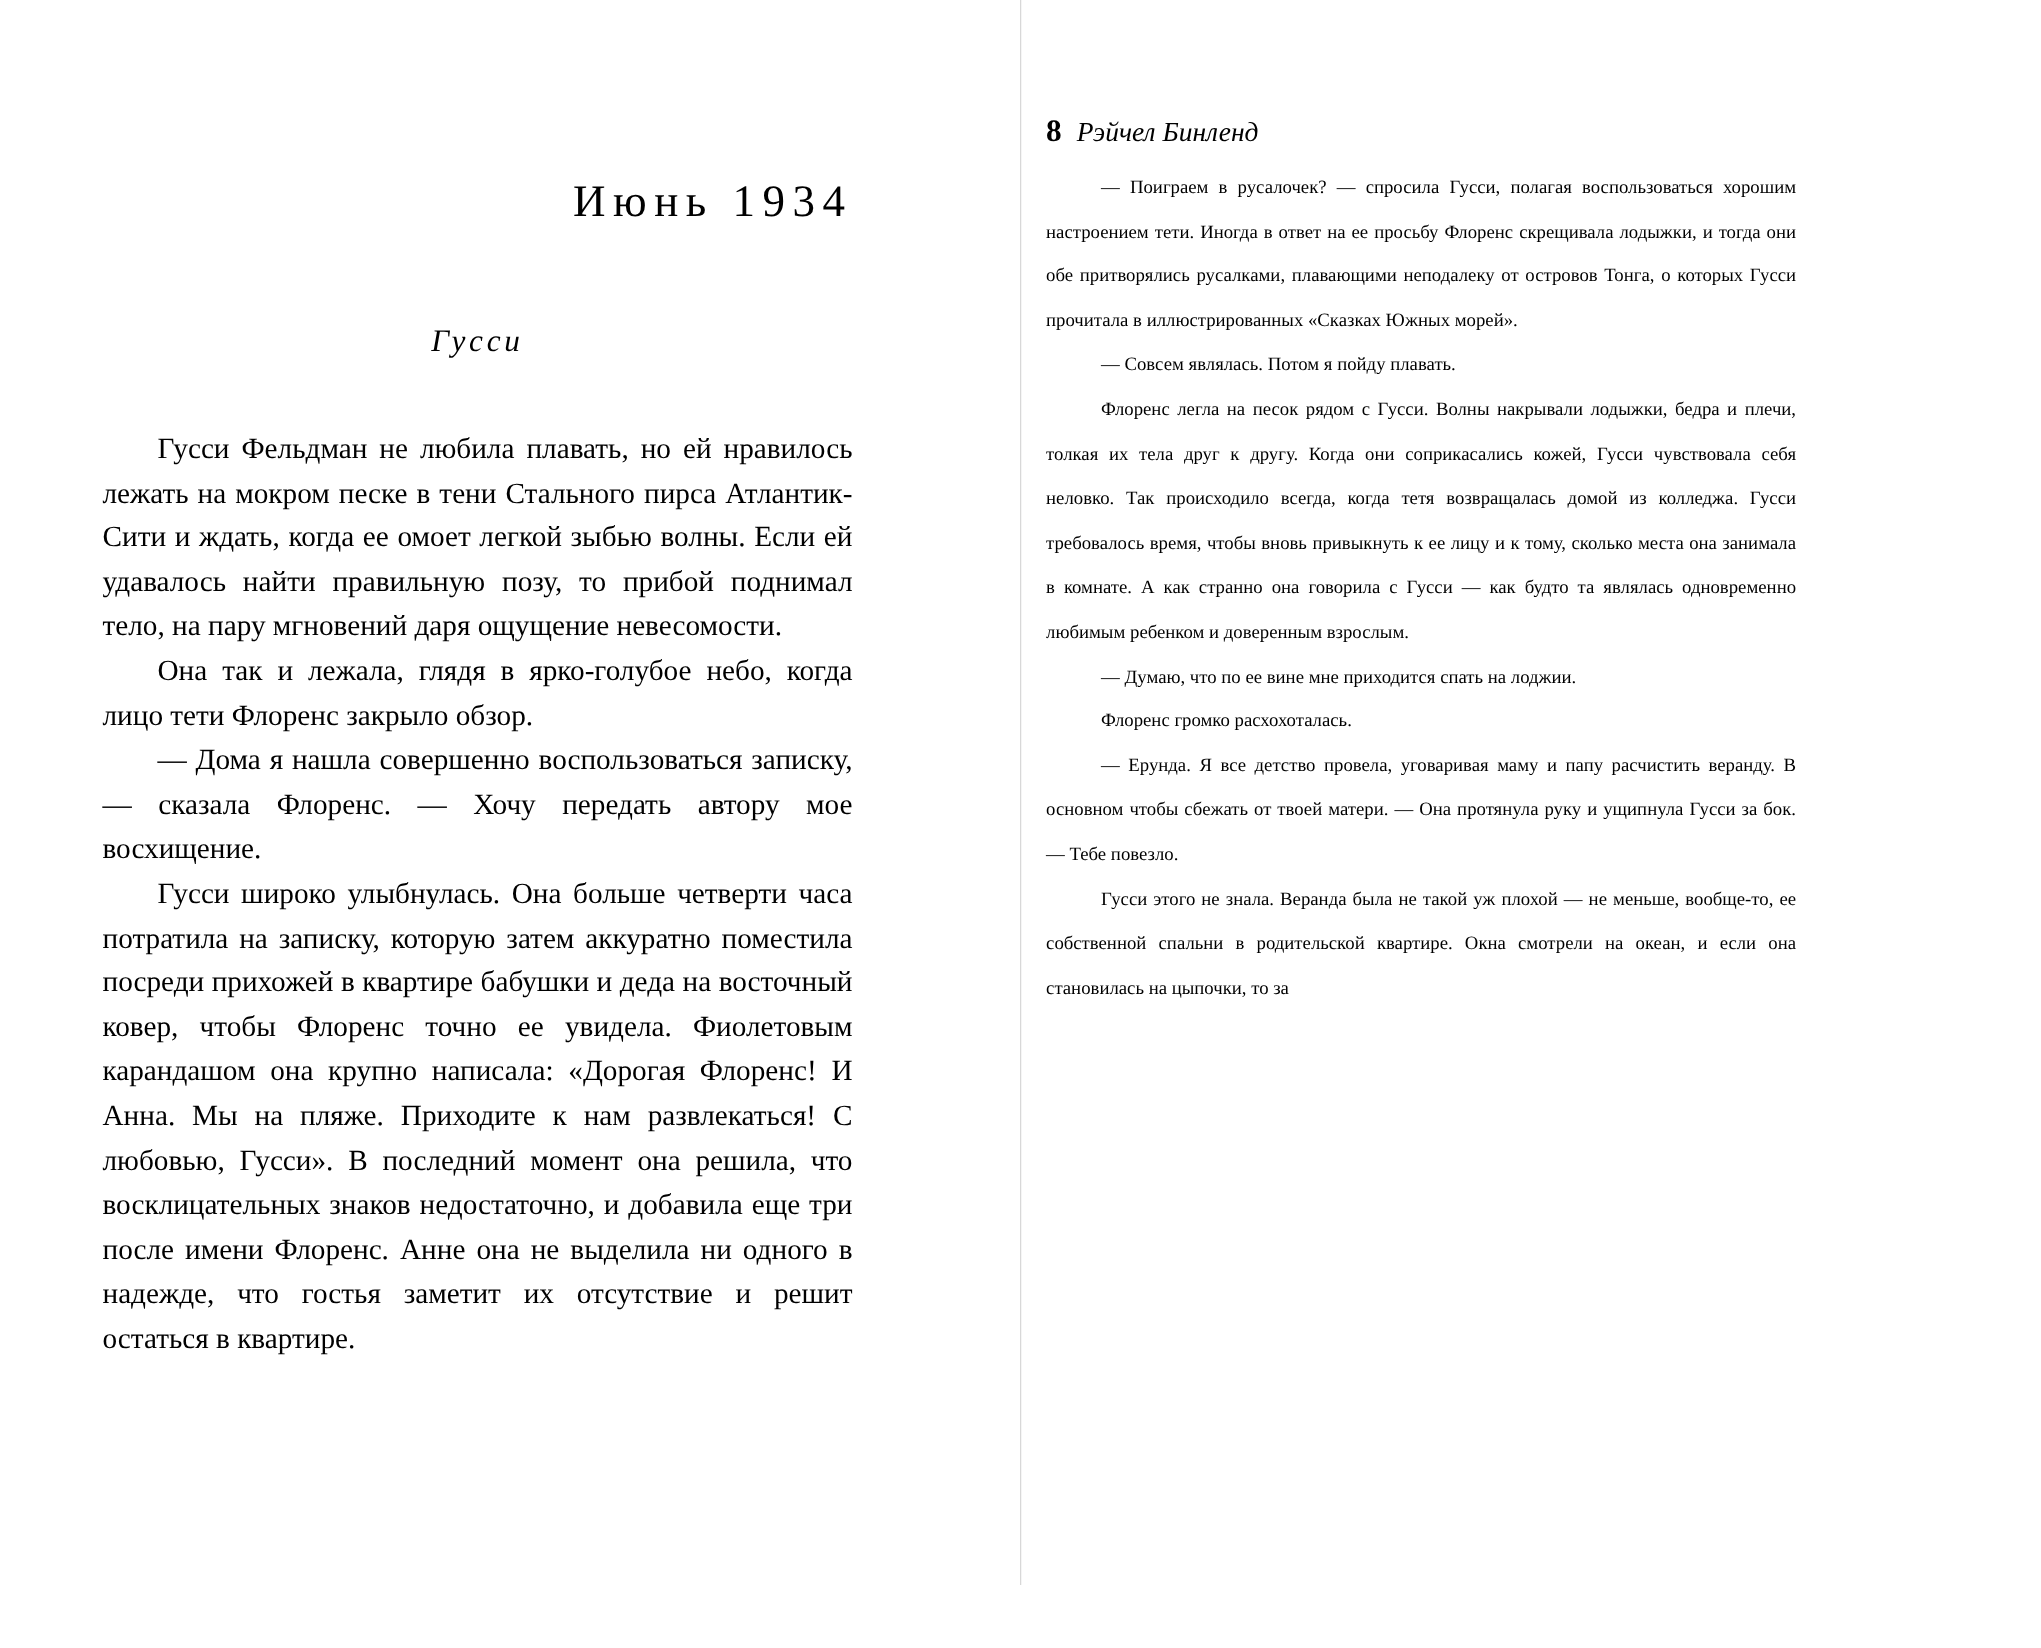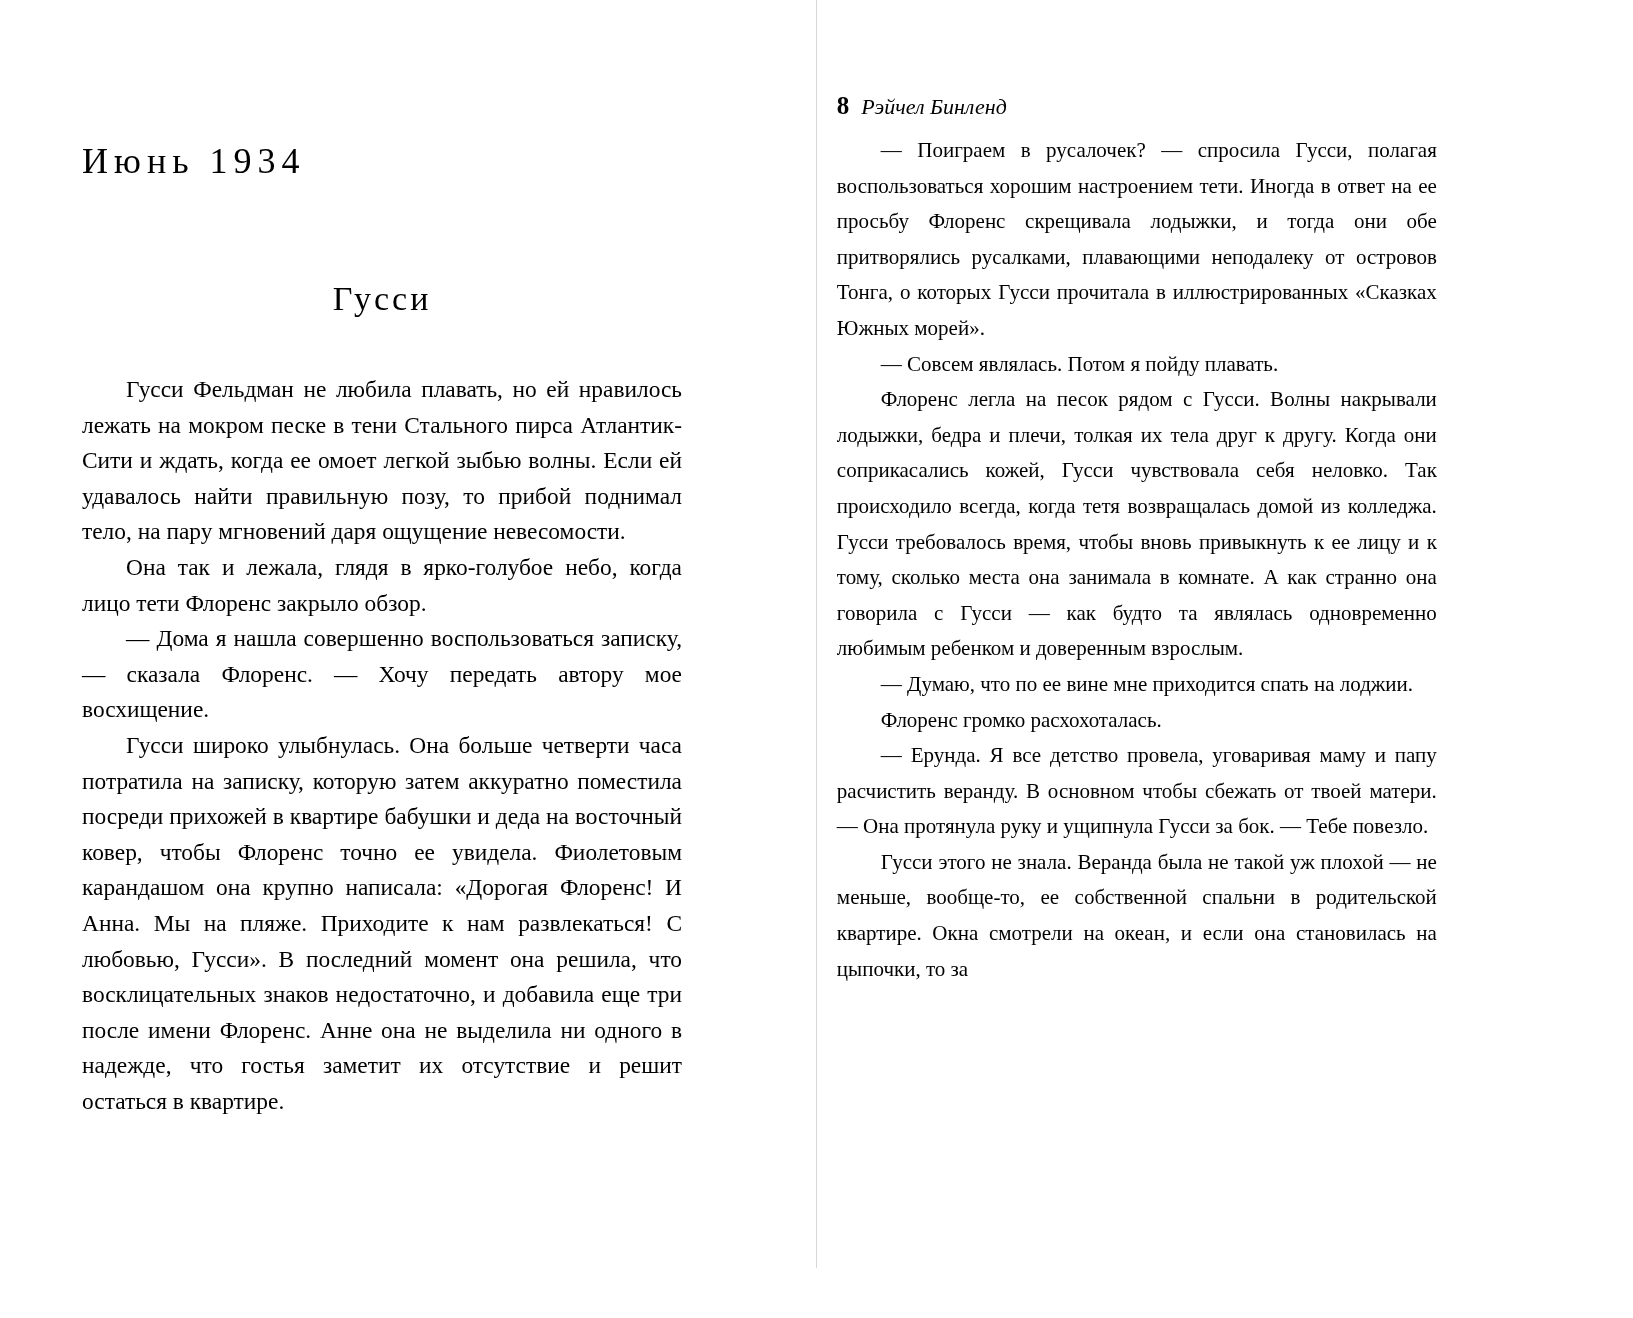--- a/index.html
+++ b/index.html
@@ -54,33 +54,34 @@
   }
 
   .text-block-right {
     position: absolute;
     left: 92px;
     top: 0;
     width: 600px;
   }
 
   .chapter-date {
-    text-align: left;
+    text-align: right;
     font-size: 36px;
     letter-spacing: 6px;
     margin-top: 140px;
     font-weight: 400;
     font-family: "Liberation Serif", "DejaVu Serif", serif;
   }
 
   .section-name {
     text-align: center;
-    font-size: 34px;
+    font-size: 25px;
+    font-style: italic;
     letter-spacing: 3px;
-    margin-top: 98px;
+    margin-top: 78px;
   }
 
   .body-text {
     margin-top: 54px;
     font-size: 23.4px;
     line-height: 35.6px;
     text-align: justify;
     text-justify: inter-word;
     hyphens: manual;
   }
@@ -105,21 +106,21 @@
   }
 
   .running-title {
     font-style: italic;
     font-size: 22px;
     margin-left: 12px;
   }
 
   .right-body {
     margin-top: 133px;
-    font-size: 21px;
+    font-size: 15px;
     line-height: 35.6px;
     text-align: justify;
   }
 
   .right-body p {
     margin: 0;
     text-indent: 44px;
   }
 </style>
 </head>

